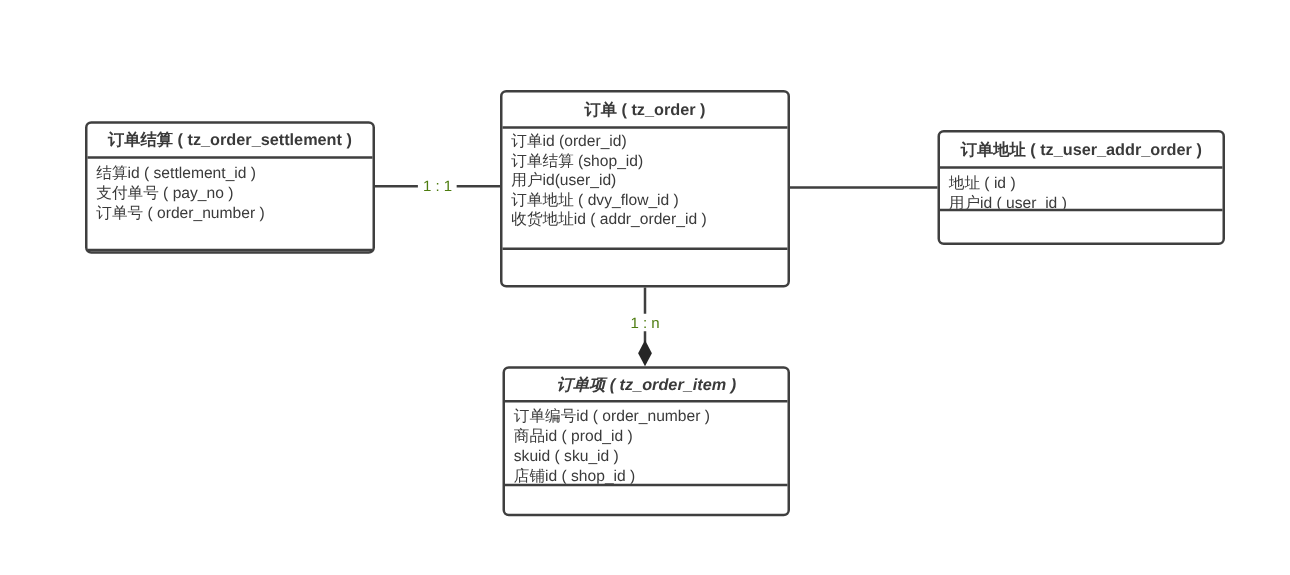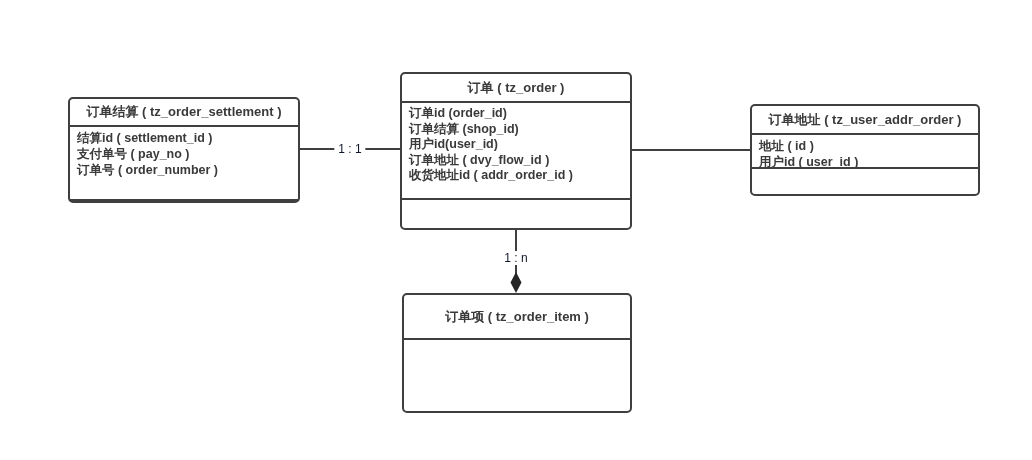--- a/index.html
+++ b/index.html
@@ -13,29 +13,29 @@
     border:2px solid #3f3f3f;border-radius:5px;
     display:flex;flex-direction:column;
   }
   .entity-title{
     box-sizing:border-box;height:29px;border-bottom:2px solid #3f3f3f;
     display:flex;align-items:center;justify-content:center;
     font-weight:bold;font-size:13px;white-space:nowrap;overflow:hidden;
   }
   .entity-fields{
     box-sizing:border-box;border-bottom:2px solid #3f3f3f;
-    padding:3px 7px 0 7px;font-size:12.5px;line-height:16px;overflow:hidden;font-weight:bold;
+    padding:3px 7px 0 7px;font-size:12.5px;line-height:16px;overflow:hidden;
   }
   .field-row{white-space:nowrap;}
   .entity-extra{flex:1;}
   .h-line{position:absolute;height:2px;background:#3f3f3f;}
   .v-line{position:absolute;width:2px;background:#3f3f3f;}
   .conn-label{
     position:absolute;transform:translate(-50%,-50%);
-    background:#ffffff;padding:0 4px;font-size:12px;color:#0f172a;
+    background:#ffffff;padding:0 4px;font-size:12px;color:#4d7c0f;
     white-space:nowrap;line-height:14px;
   }
   .diamond{position:absolute;}
 </style>
 </head>
 <body>
 
 <div class="canvas">
 
   <div class="entity" style="left:68px;top:97px;width:232px;height:106px;">
@@ -63,21 +63,27 @@
   <div class="entity" style="left:750px;top:104px;width:230px;height:92px;">
     <div class="entity-title">订单地址 ( tz_user_addr_order )</div>
     <div class="entity-fields" style="height:34px;">
       <div class="field-row">地址 ( id )</div>
       <div class="field-row">用户id ( user_id )</div>
     </div>
     <div class="entity-extra"></div>
   </div>
 
   <div class="entity" style="left:402px;top:293px;width:230px;height:120px;">
-    <div class="entity-title" style="height:45px;">订单项 ( tz_order_item )</div>
+    <div class="entity-title" style="height:27px;font-style:italic;">订单项 ( tz_order_item )</div>
+    <div class="entity-fields" style="height:67px;">
+      <div class="field-row">订单编号id ( order_number )</div>
+      <div class="field-row">商品id ( prod_id )</div>
+      <div class="field-row">skuid ( sku_id )</div>
+      <div class="field-row">店铺id ( shop_id )</div>
+    </div>
     <div class="entity-extra"></div>
   </div>
 
   <div class="h-line" style="left:300px;top:148px;width:100px;"></div>
   <span class="conn-label" style="left:350px;top:149px;">1 : 1</span>
 
   <div class="h-line" style="left:632px;top:149px;width:118px;"></div>
 
   <div class="v-line" style="left:515px;top:230px;height:44px;"></div>
   <span class="conn-label" style="left:516px;top:258px;">1 : n</span>

